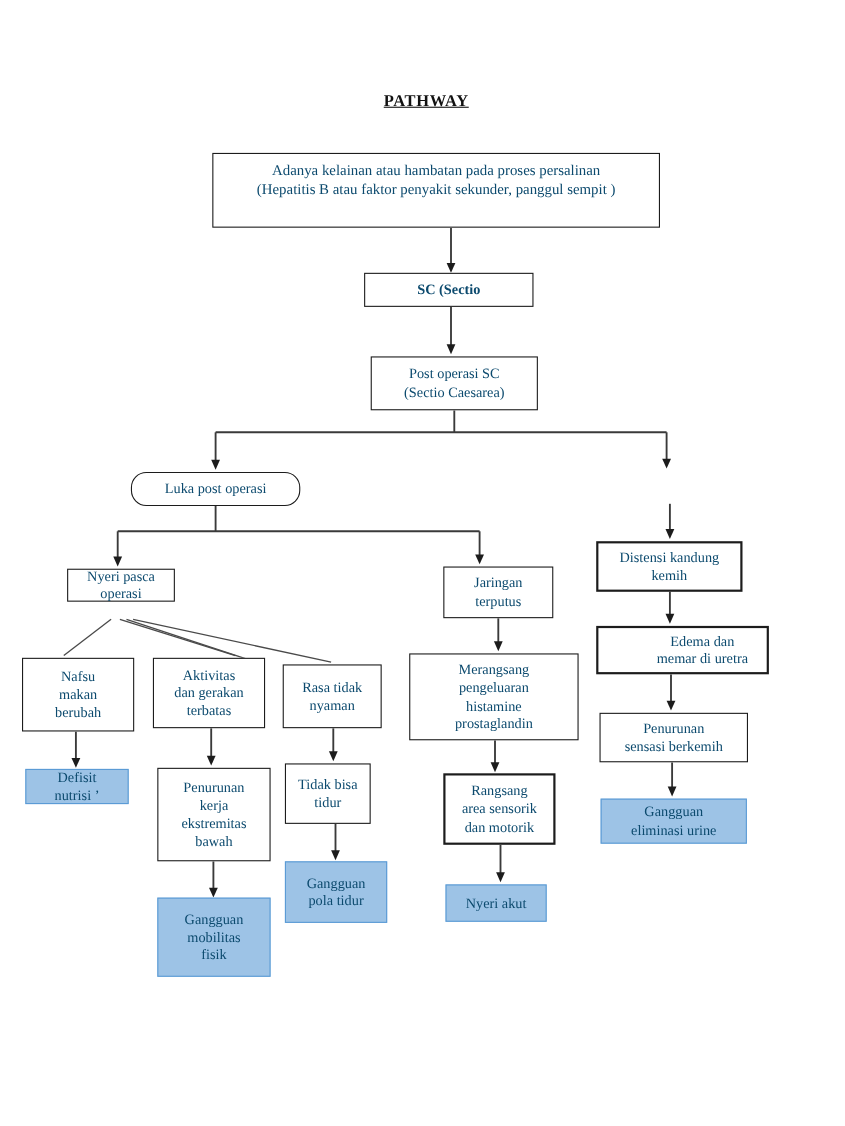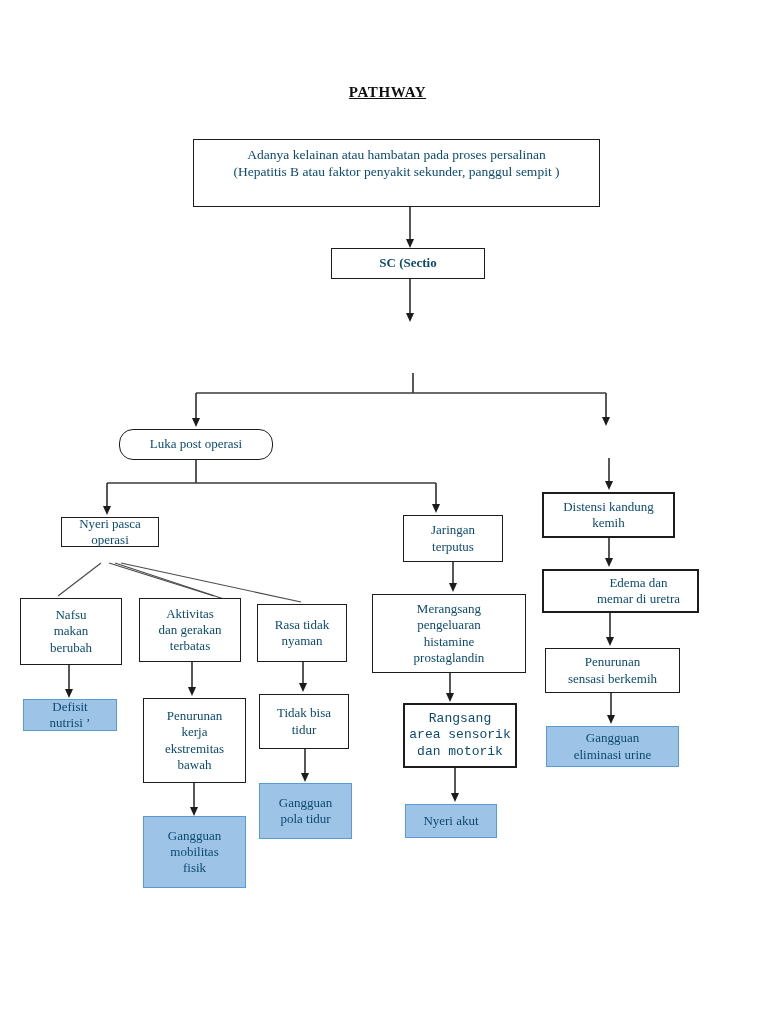--- a/index.html
+++ b/index.html
@@ -86,20 +86,22 @@
       <polygon points="606,637 614,637 610,646"></polygon>
       <polygon points="607,715 615,715 611,724"></polygon>
     </g>
   </svg>
 
   <div class="node pad-top" style="left:193px; top:139px; width:407px; height:68px; font-size:13.5px;">Adanya kelainan atau hambatan pada proses persalinan
 (Hepatitis B atau faktor penyakit sekunder, panggul sempit )</div>
 
   <div class="node bold" style="left:331px; top:248px; width:154px; height:31px;">SC (Sectio</div>
 
+  <div class="node medium" style="left:337px; top:324px; width:152px; height:49px;">Post operasi SC
+(Sectio Caesarea)</div>
 
   <div class="node" style="left:119px; top:429px; width:154px; height:31px;border-radius:14px;">Luka post operasi</div>
 
 
   <div class="node" style="left:61px; top:517px; width:98px; height:30px;">Nyeri pasca
 operasi</div>
 
   <div class="node" style="left:403px; top:515px; width:100px; height:47px;">Jaringan
 terputus</div>
 
@@ -126,24 +128,24 @@
 memar di uretra</div>
 
   <div class="node dx" style="left:23px; top:699px; width:94px; height:32px;">Defisit
 nutrisi ʼ</div>
 
   <div class="node" style="left:143px; top:698px; width:103px; height:85px;">Penurunan
 kerja
 ekstremitas
 bawah</div>
 
-  <div class="node" style="left:259px; top:694px; width:90px; height:55px;">Tidak bisa
+  <div class="node" style="left:259px; top:694px; width:78px; height:55px;">Tidak bisa
 tidur</div>
 
-  <div class="node thick" style="left:403px; top:703px; width:114px; height:65px;font-family:Liberation Mono, monospace;">Rangsang
+  <div class="node thick" style="left:403px; top:703px; width:102px; height:65px;">Rangsang
 area sensorik
 dan motorik</div>
 
   <div class="node" style="left:545px; top:648px; width:135px; height:45px;">Penurunan
 sensasi berkemih</div>
 
   <div class="node dx" style="left:259px; top:783px; width:93px; height:56px;">Gangguan
 pola tidur</div>
 
   <div class="node dx" style="left:405px; top:804px; width:92px; height:34px;">Nyeri akut</div>

